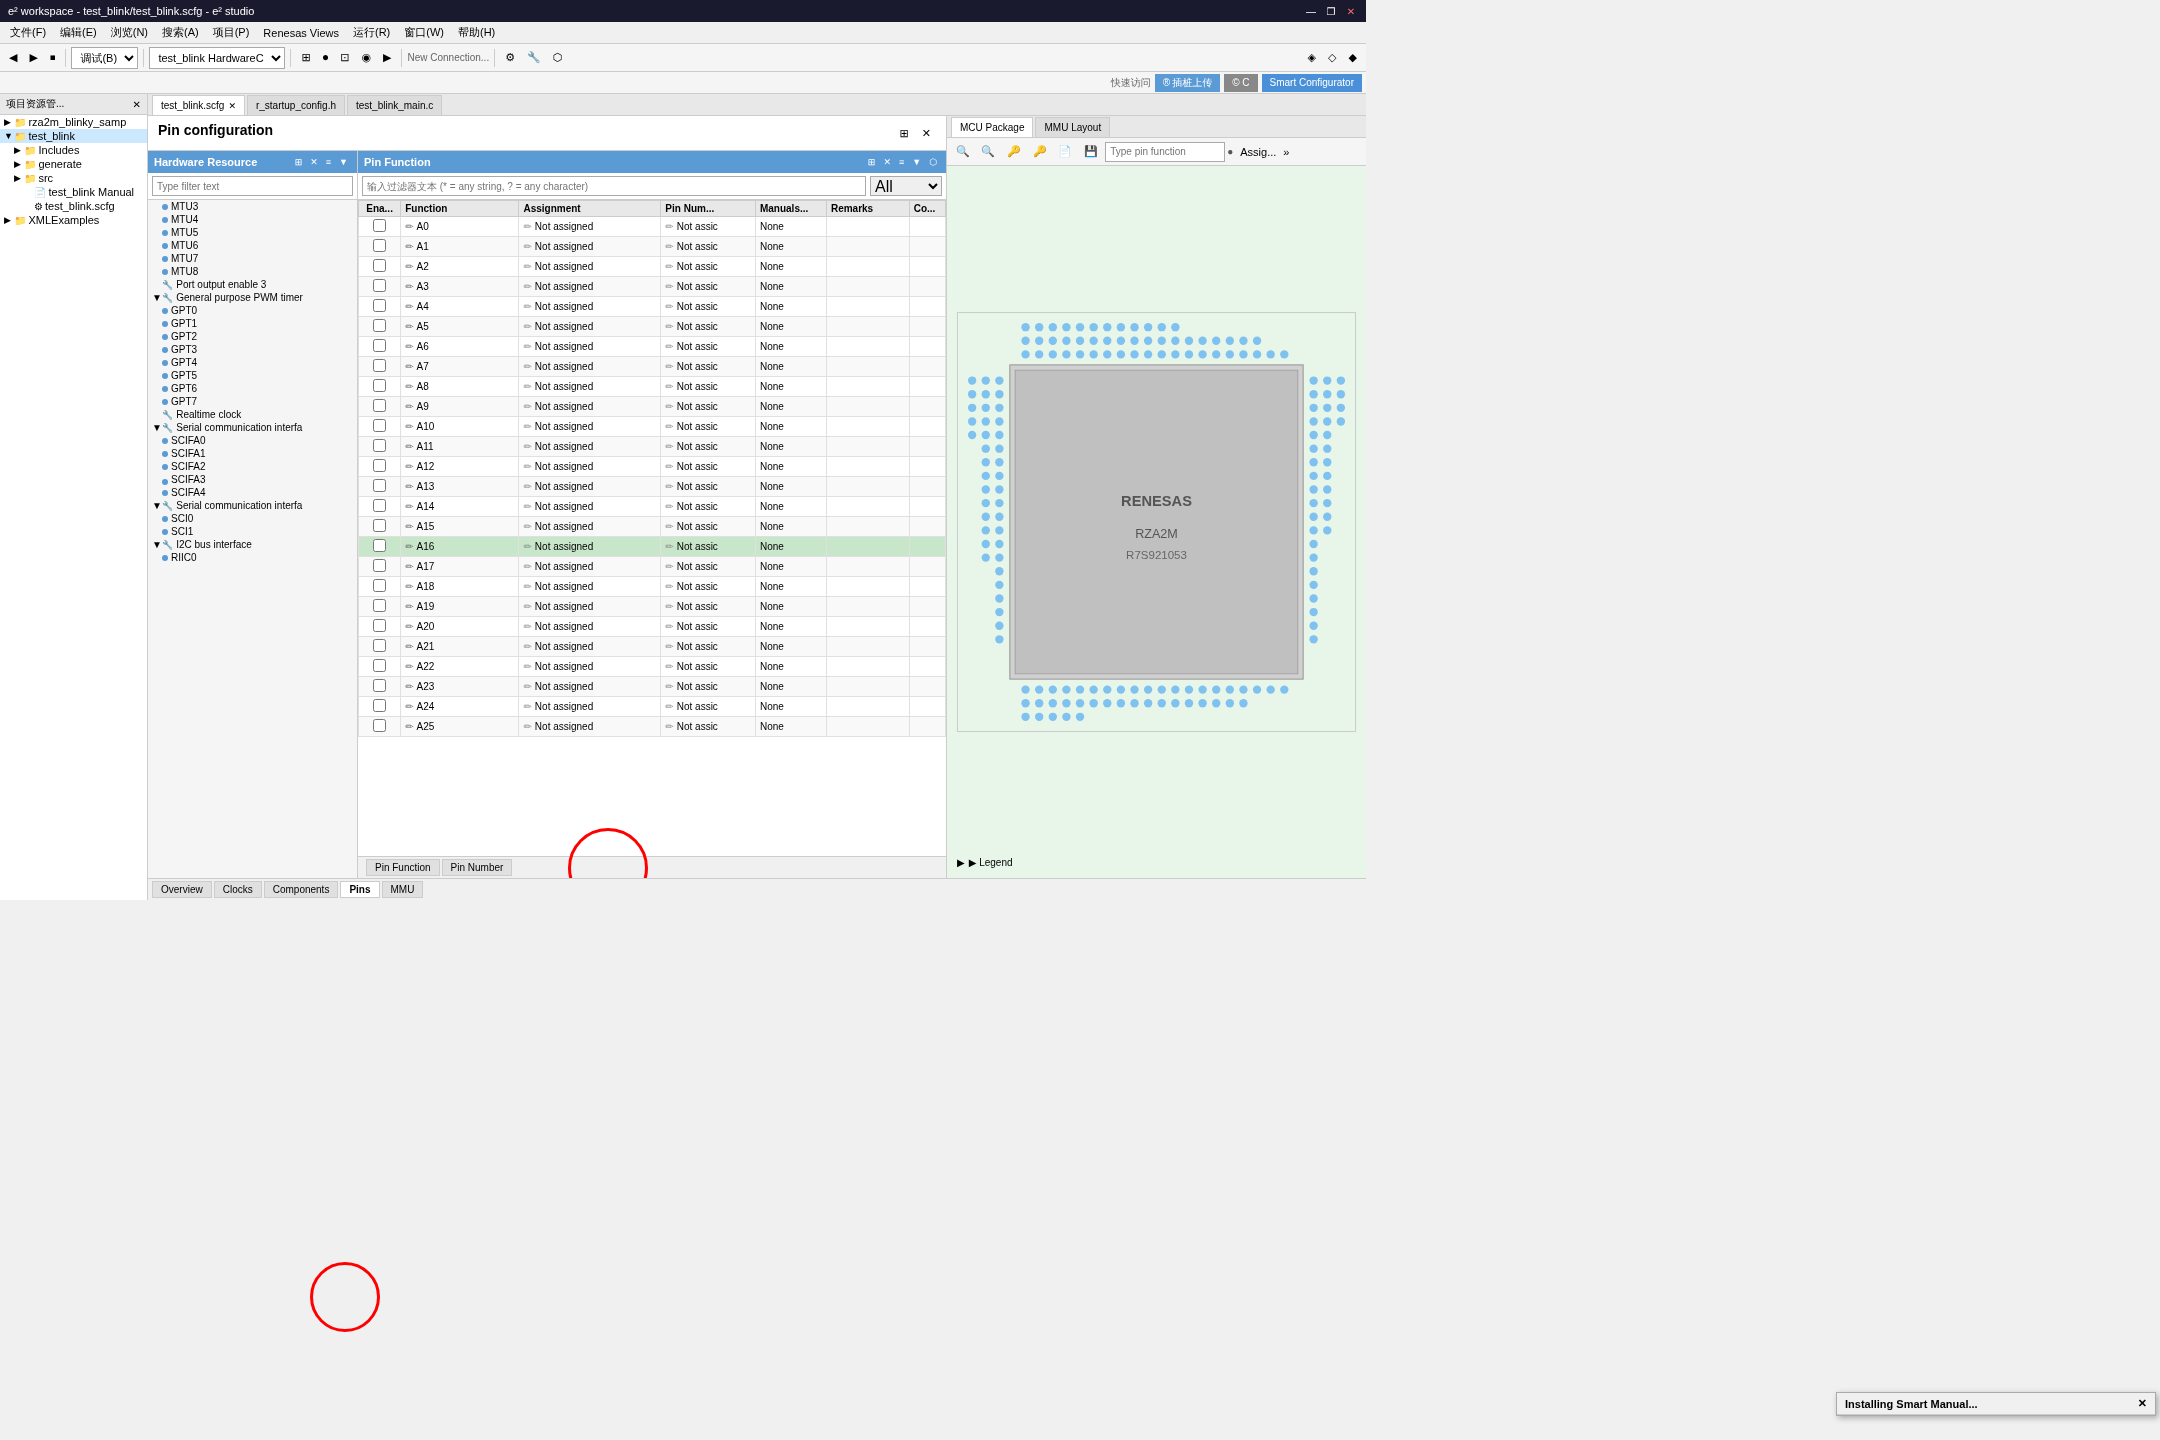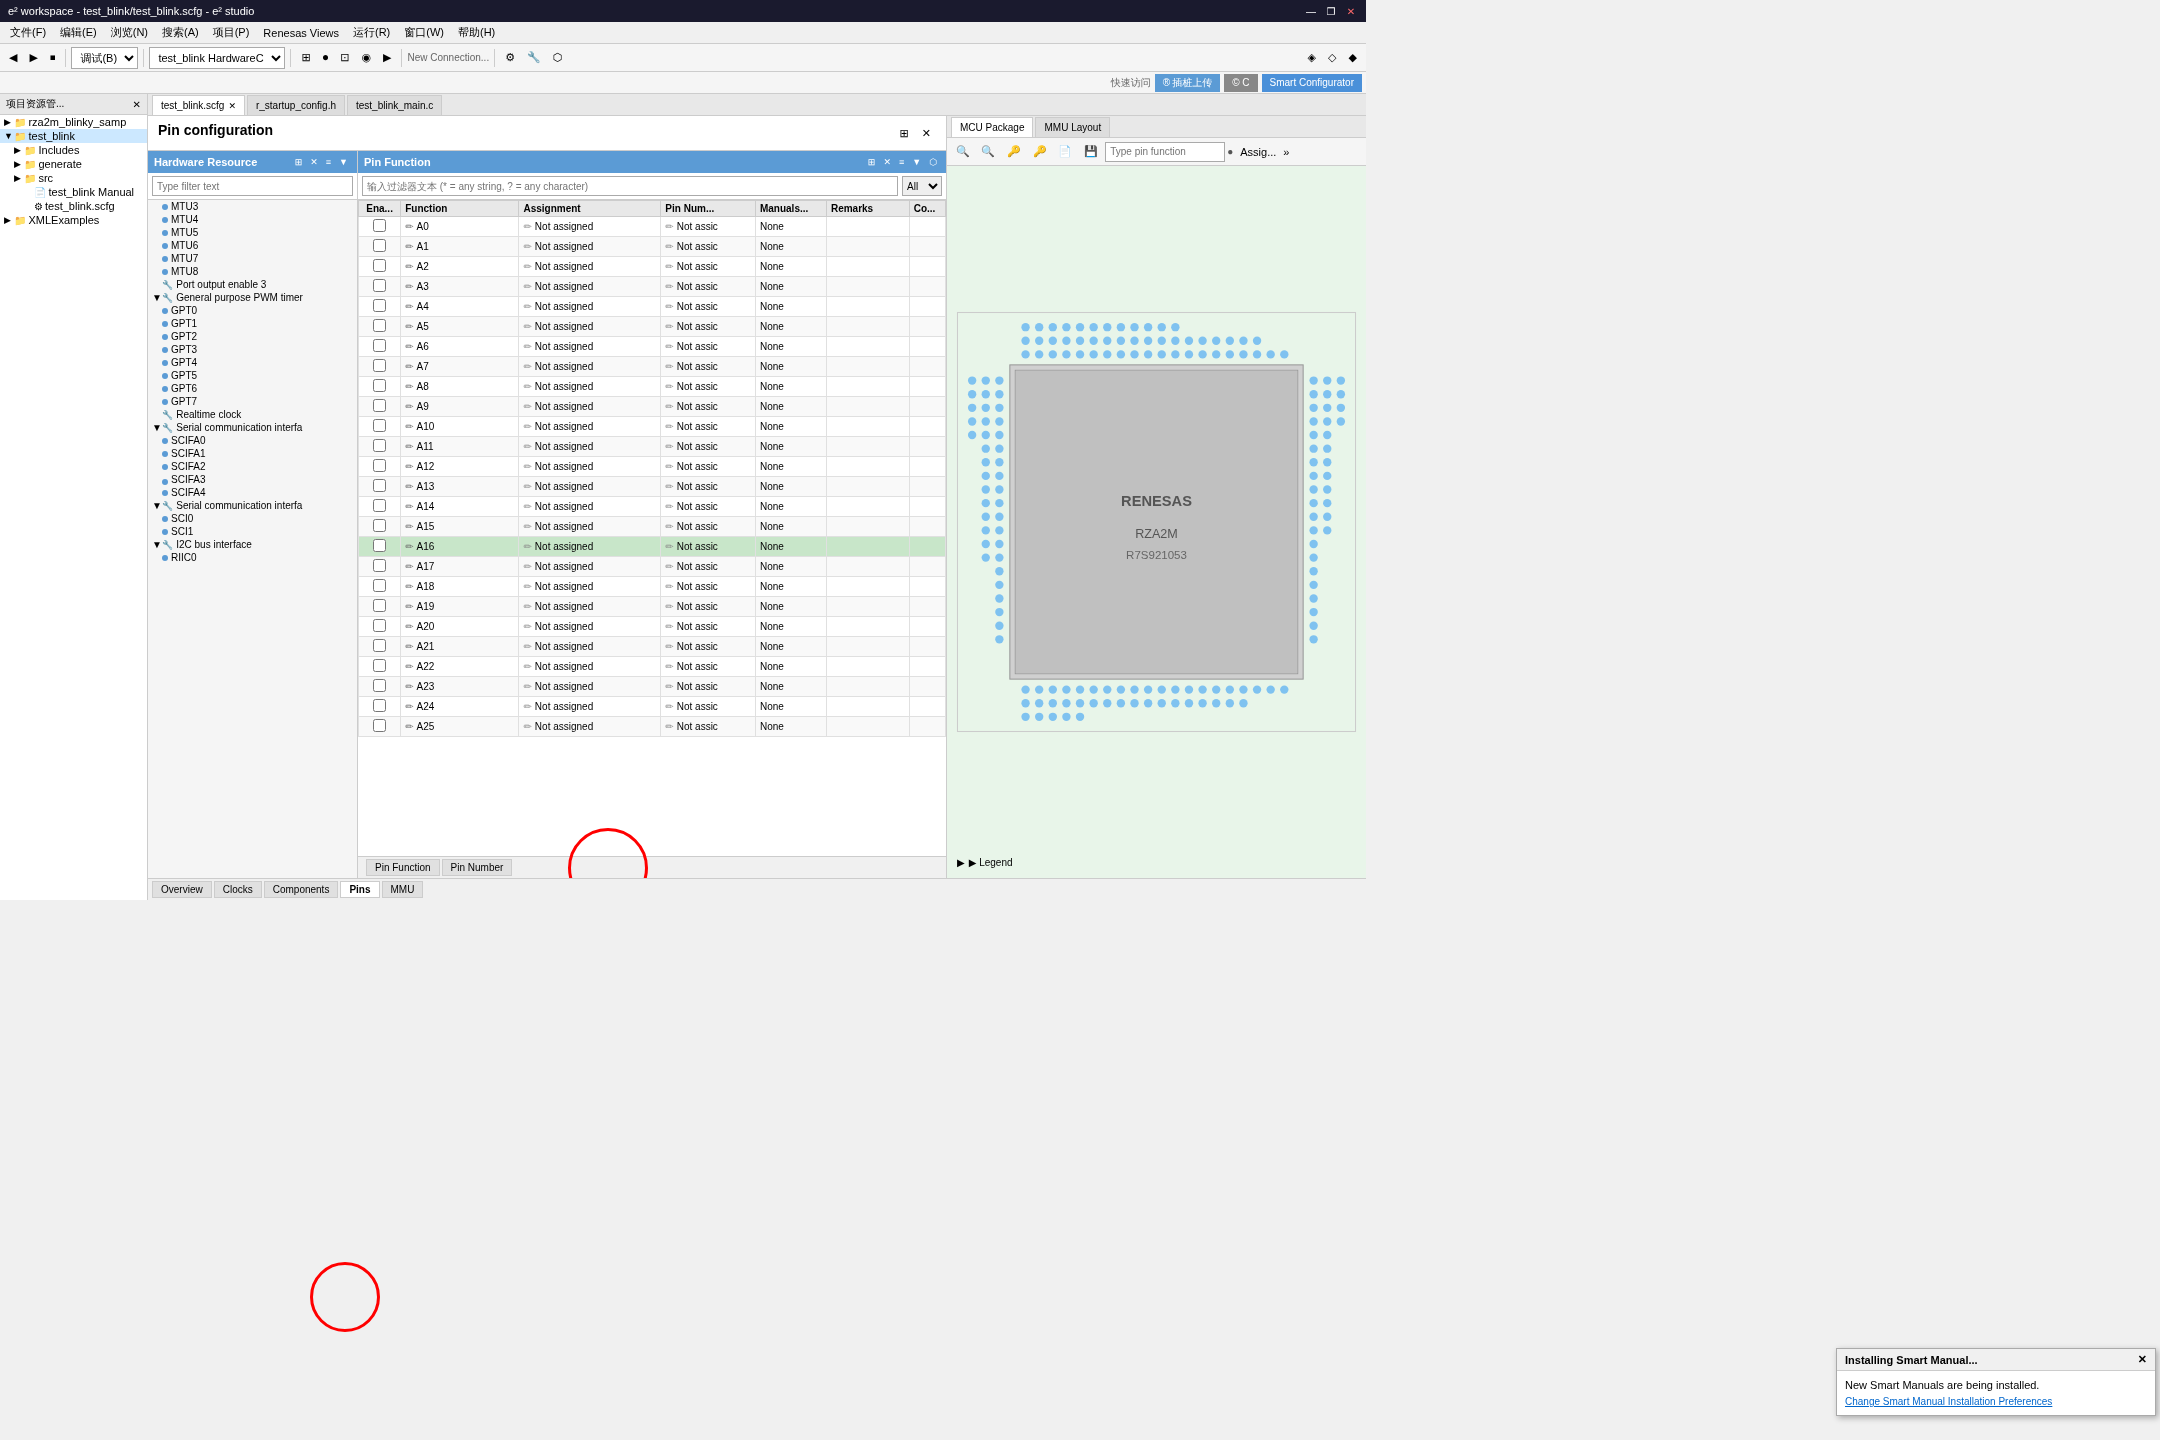--- a/index.html
+++ b/index.html
@@ -279,22 +279,22 @@
     #pin-func-filter input {
       flex: 1;
       height: 20px;
       border: 1px solid #aaa;
       padding: 0 4px;
       font-size: 10px;
     }
     #pin-func-filter select {
       height: 20px;
       border: 1px solid #aaa;
-      font-size: 10px;
-      width: 40px;
+      font-size: 16px;
+      width: 72px;
     }
     #pin-func-table {
       flex: 1;
       overflow-y: auto;
     }
     table {
       width: 100%;
       border-collapse: collapse;
       font-size: 10px;
     }
@@ -1326,21 +1326,15 @@
 
 <div id="status-bar">
   <span>Installing Smart Manuals: ... (75%)</span>
 </div>
 
 <div id="installing-dialog" style="position:fixed; bottom:24px; right:4px;">
   <div id="installing-dialog-header">
     <span>Installing Smart Manual...</span>
     <span style="cursor:pointer;">✕</span>
   </div>
-  <div id="installing-dialog-body">
-    <p>New Smart Manuals are being installed.</p>
-    <p style="margin-top:4px;">
-      <a id="installing-dialog-link" style="color:#0066cc; text-decoration:underline; cursor:pointer; font-size:10px;">Change Smart Manual Installation Preferences</a>
-    </p>
-  </div>
 </div>
 
 <div style="position:fixed; bottom:108px; left:310px; width:70px; height:70px; border:3px solid red; border-radius:50%; pointer-events:none; z-index:200;"></div>
 
 </body></html>

